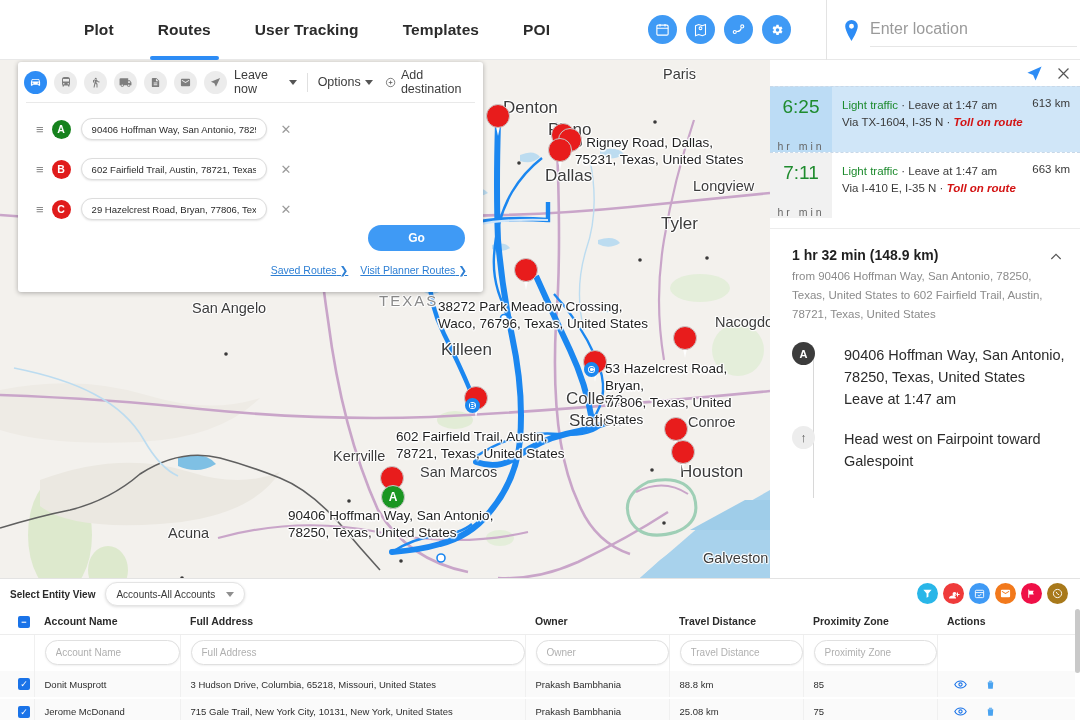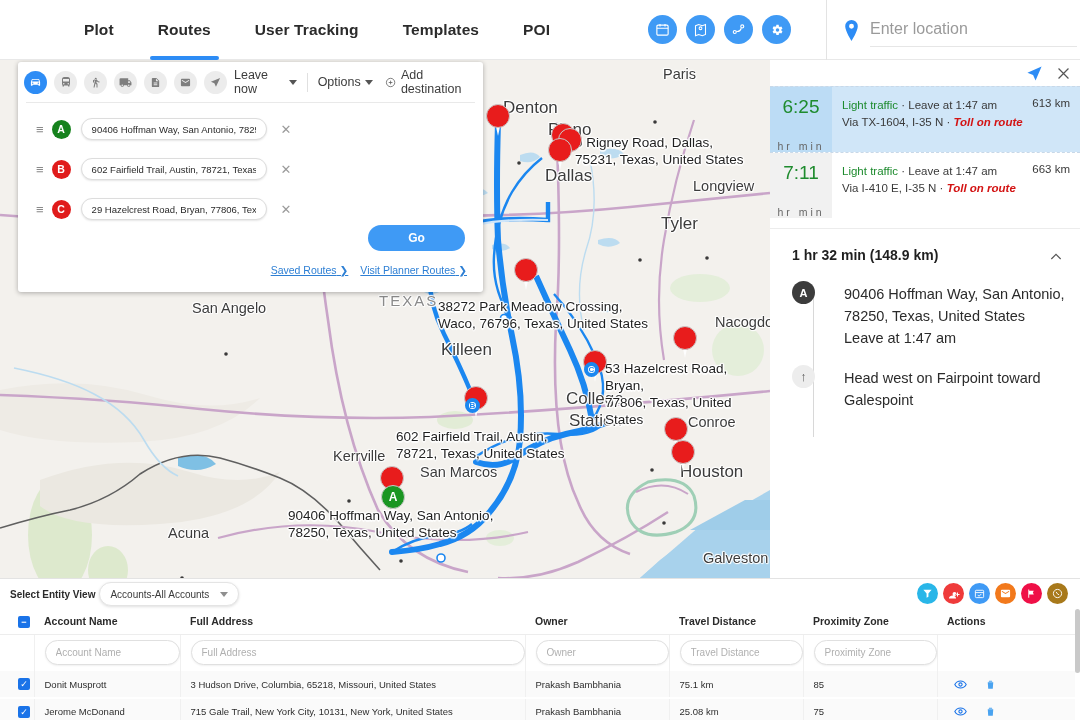--- a/index.html
+++ b/index.html
@@ -180,21 +180,21 @@
   .step-ico.dark { background: #3c3c3c; color: #fff; font-size: 11px; font-weight: bold; }
   .step-ico.light { background: #ededed; color: #585858; font-size: 13px; }
   .step-txt { font-size: 14.5px; color: #2b2b2b; line-height: 22px; }
 
   
   .bottom {
     position: absolute; left: 0; top: 578px; width: 1080px; height: 142px;
     background: #fff; z-index: 50; border-top: 1px solid #e3e3e3;
   }
   .bt-head { height: 30px; display: flex; align-items: center; padding-left: 10px; position: relative; }
-  .bt-label { font-size: 10px; font-weight: bold; color: #2b2b2b; margin-right: 4px; }
+  .bt-label { font-size: 10px; font-weight: bold; color: #2b2b2b; margin-right: 10px; }
   .entitysel {
     width: 140px; height: 24px; border: 1px solid #e4e4e4; border-radius: 13px;
     box-shadow: 0 1px 3px rgba(0,0,0,.13); display: flex; align-items: center;
     padding: 0 10px; font-size: 10px; color: #3b3b3b; cursor: pointer; background: #fff;
   }
   .entitysel .caret { margin-left: auto; border-top-color: #8f8f8f; }
   .bt-actions { position: absolute; right: 12px; top: 4px; display: flex; gap: 5px; }
   .circ {
     width: 21px; height: 21px; border-radius: 50%; display: flex;
     align-items: center; justify-content: center; color: #fff; cursor: pointer;
@@ -585,20 +585,21 @@
       </div>
     </div>
 
     <div class="leg">
       <div class="leg-title">1 hr 32 min (148.9 km)</div>
       <span class="leg-collapse">
         <svg width="16" height="16" viewBox="0 0 24 24" fill="none" stroke="#555" stroke-width="1.7">
             <path d="M5 15l7-7 7 7"></path>
           </svg>
       </span>
+      <div class="leg-sub">from 90406 Hoffman Way, San Antonio, 78250, Texas, United States to 602 Fairfield Trail, Austin, 78721, Texas, United States</div>
 
       <div class="steps">
         <div class="step">
           <span class="step-ico dark">A</span>
           <div class="step-txt" style="white-space:pre-line;">90406 Hoffman Way, San Antonio, 78250, Texas, United States
 Leave at 1:47 am</div>
         </div>
         <div class="step">
           <span class="step-ico light">↑</span>
           <div class="step-txt">Head west on Fairpoint toward Galespoint</div>
@@ -689,21 +690,21 @@
             <input class="filterinput" placeholder="Proximity Zone" style=""></td>
           <td></td>
         </tr>
 
         <tr class="drow">
           <td>
             <span class="chkbox">✓</span></td>
           <td>Donit Musprott</td>
           <td>3 Hudson Drive, Columbia, 65218, Missouri, United States</td>
           <td>Prakash Bambhania</td>
-          <td>75.1 km</td>
+          <td>88.8 km</td>
           <td>85</td>
           <td>
             <div class="acticons">
               <span class="ai">
                 <svg width="13" height="13" viewBox="0 0 24 24" fill="none" stroke="#1a73e8" stroke-width="2">
                     <path d="M1.5 12S5 5.5 12 5.5 22.5 12 22.5 12 19 18.5 12 18.5 1.5 12 1.5 12z"></path>
                     <circle cx="12" cy="12" r="3"></circle>
                   </svg>
               </span>
               <span class="ai">

